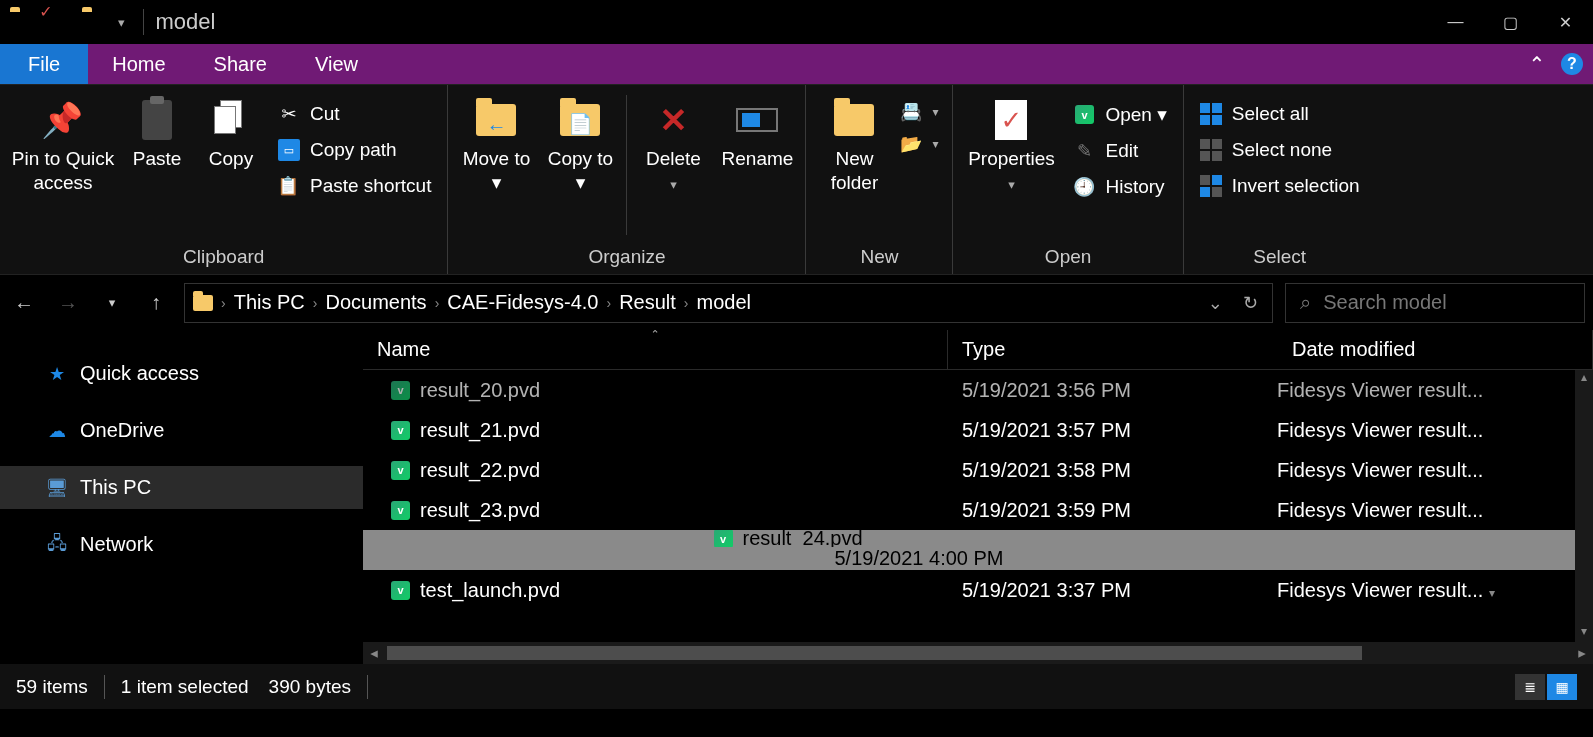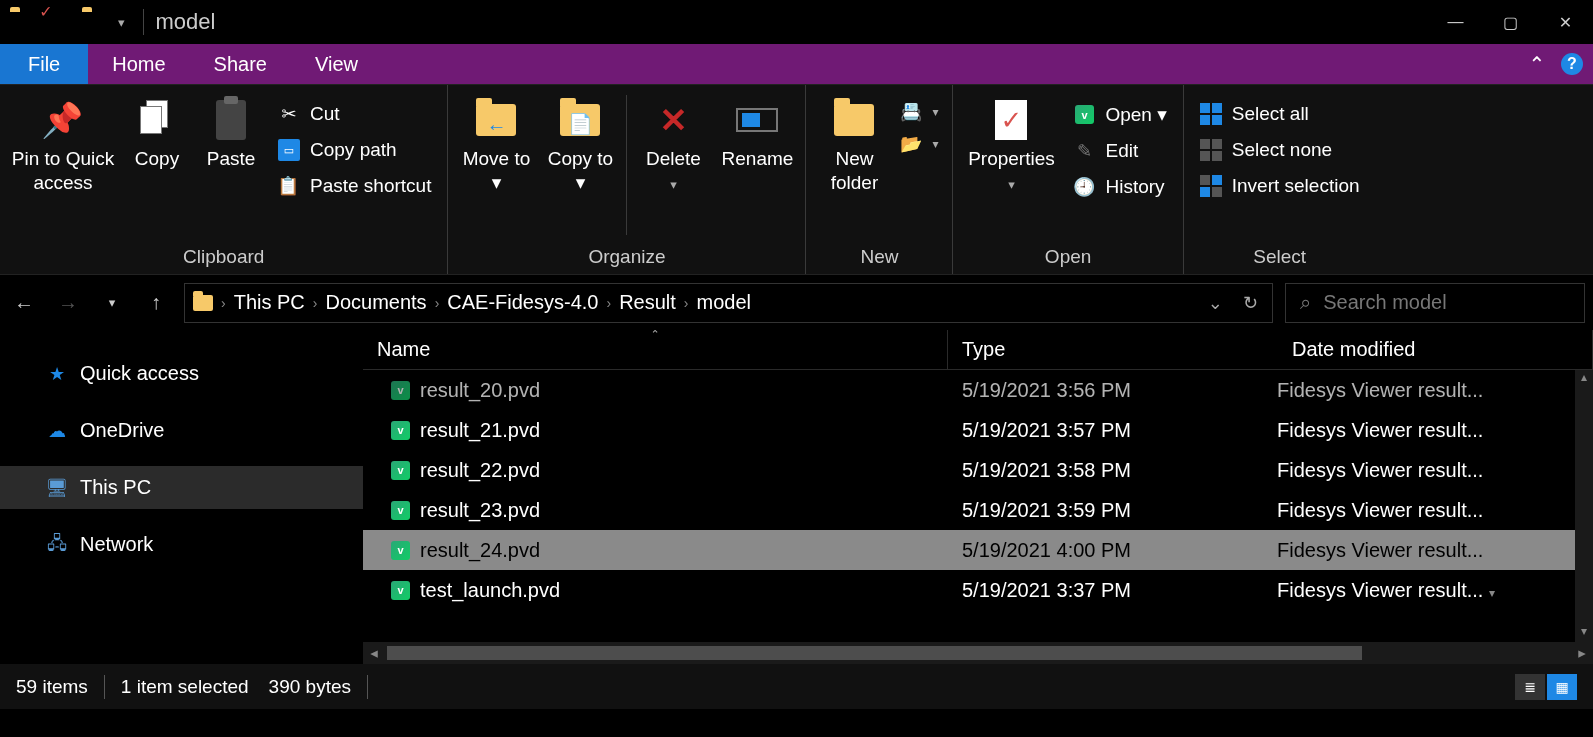--- a/index.html
+++ b/index.html
@@ -85,21 +85,21 @@
 .listpane { flex: 1; display: flex; flex-direction: column; position: relative; }
 .colhdr { display: flex; border-bottom: 1px solid #2a2a2a; }
 .colhdr .col { padding: 8px 14px; font-size: 20px; border-right: 1px solid #2a2a2a; cursor: pointer; display: flex; align-items: center; gap: 6px; position: relative; }
 .colhdr .col.name { width: 585px; }
 .colhdr .col.date { width: 315px; }
 .colhdr .col.type { flex: 1; border-right: none; }
 .sortglyph { position: absolute; top: -2px; left: 50%; transform: translateX(-50%); font-size: 11px; color: #aaa; }
 
 .filelist { flex: 1; overflow: hidden; }
 .row { display: flex; align-items: center; font-size: 20px; height: 40px; cursor: pointer; }
-.row.sel { background: #8a8a8a; color: #000; }
+.row.sel { background: #8a8a8a; color: #000; flex-direction: column; }
 .row.cut { opacity: 0.7; justify-content: flex-end; }
 .row .c1 { width: 585px; display: flex; align-items: center; gap: 10px; padding-left: 28px; overflow: hidden; white-space: nowrap; }
 .row .c2 { width: 315px; padding-left: 14px; white-space: nowrap; }
 .row .c3 { flex: 1; padding-left: 14px; white-space: nowrap; overflow: hidden; text-overflow: ellipsis; }
 
 .hscroll { height: 22px; background: #1a1a1a; display: flex; align-items: center; }
 .hscroll .thumb { height: 14px; background: #4d4d4d; margin-left: 2px; width: 975px; }
 .hscroll .arrow { width: 22px; text-align: center; color: #888; }
 .vscroll { position: absolute; right: 0; top: 40px; bottom: 22px; width: 18px; background: #1a1a1a; }
 .vscroll .arr { height: 18px; text-align: center; color: #888; font-size: 12px; }
@@ -142,32 +142,32 @@
 
 <div class="ribbon">
   <div class="group">
     <div class="gbody">
       <div class="bigbtn" style="width:110px">
         <span class="icon pin">📌</span>
         <span class="lbl">Pin to Quick access</span>
       </div>
       <div class="bigbtn" style="width:70px">
         <span class="icon">
+            <span class="clipboard"></span>
+          </span>
+        <span class="lbl">Paste</span>
+      </div>
+      <div class="bigbtn" style="width:70px">
+        <span class="icon">
             <span class="docs">
               <span class="a"></span>
               <span class="b"></span>
             </span>
           </span>
         <span class="lbl">Copy</span>
-      </div>
-      <div class="bigbtn" style="width:70px">
-        <span class="icon">
-            <span class="clipboard"></span>
-          </span>
-        <span class="lbl">Paste</span>
       </div>
       <div class="stackv">
         <div class="smallbtn">
             <span class="si scissors">✂</span>
             <span>Cut</span>
           </div>
         <div class="smallbtn">
             <span class="si" style="background:#1e88e5;color:#fff;font-size:11px;border-radius:2px">▭</span>
             <span>Copy path</span>
           </div>

